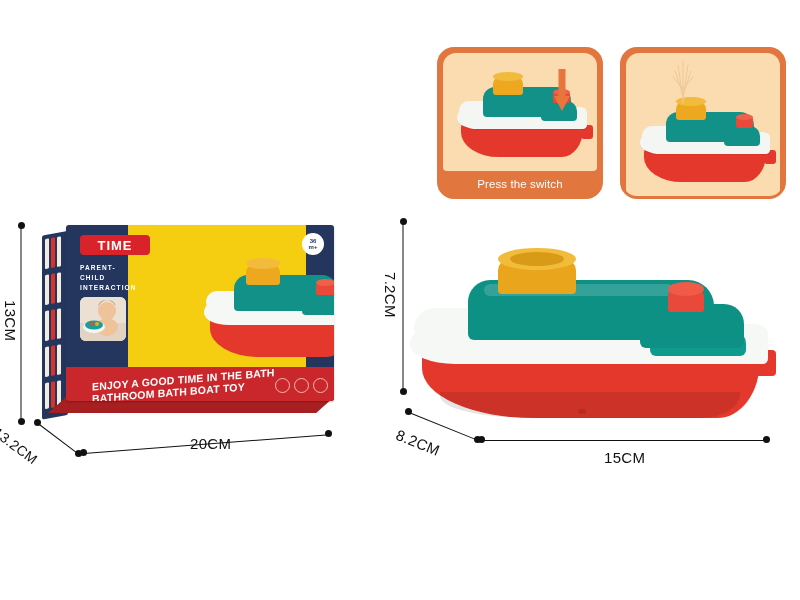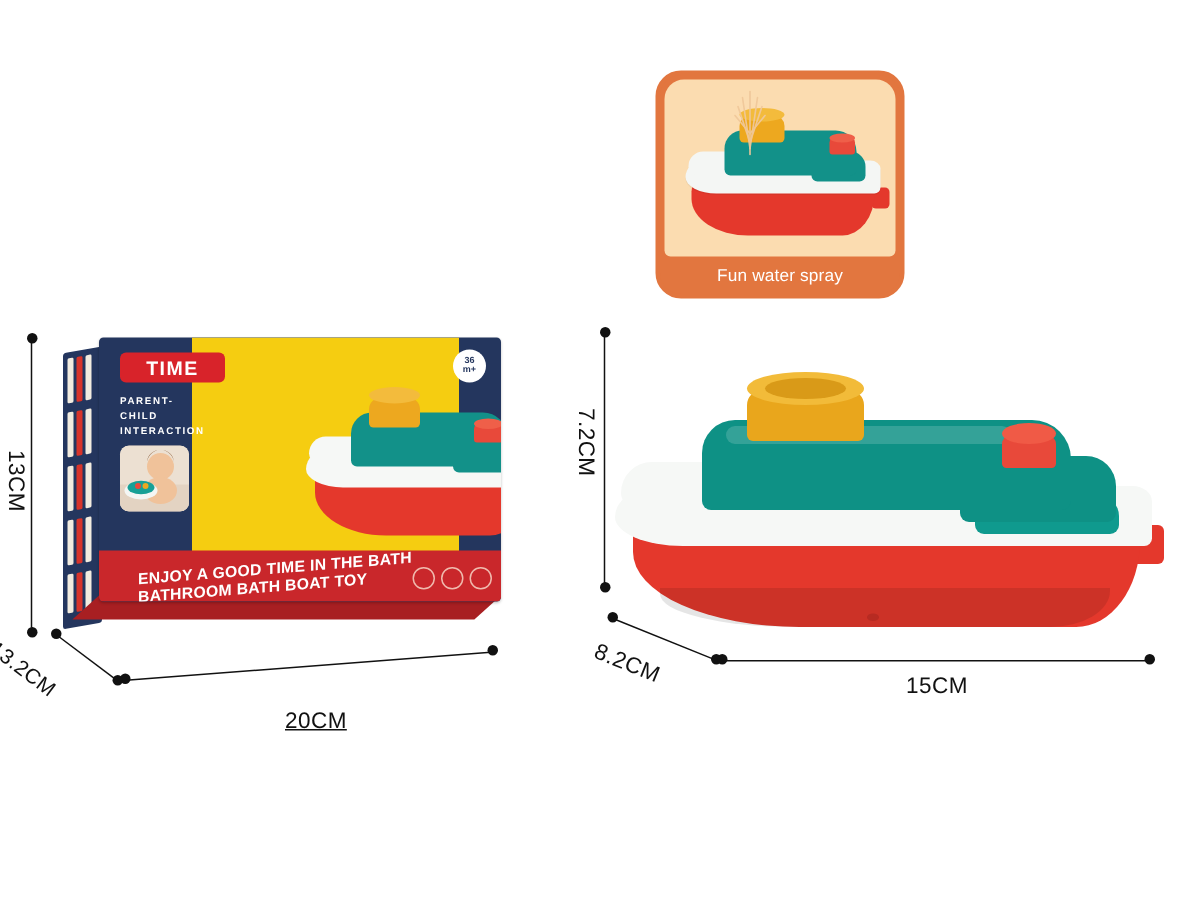--- a/index.html
+++ b/index.html
@@ -185,20 +185,41 @@
     border-radius:4px;}
   .h-drain{position:absolute;left:178px;bottom:8px;width:8px;height:5px;background:#b72b22;border-radius:50%;}
 </style>
 </head>
 <body>
 
 <div class="stage">
 
   <div class="cards">
 
+    <div class="card">
+      <div class="card-art">
+        <div class="mboat">
+          <div class="mb-rudder"></div>
+          <div class="mb-hullred"></div>
+          <div class="mb-white"></div>
+          <div class="mb-whitelip"></div>
+          <div class="mb-cabin2"></div>
+          <div class="mb-cabin"></div>
+          <div class="mb-funnel"></div>
+          <div class="mb-funnel-top"></div>
+          <div class="mb-btn"></div>
+          <div class="mb-btn-top"></div>
+        </div>
+        <svg class="arrow-down" viewBox="0 0 18 44">
+          <path d="M9 0 L9 30" stroke="#e8763c" stroke-width="7" stroke-linecap="round" fill="none"></path>
+          <path d="M1 27 L9 42 L17 27 Z" fill="#e8763c"></path>
+        </svg>
+      </div>
+      <div class="card-cap">Press the switch</div>
+    </div>
 
     <div class="card">
       <div class="card-art">
         <div class="mboat">
           <div class="mb-rudder"></div>
           <div class="mb-hullred"></div>
           <div class="mb-white"></div>
           <div class="mb-whitelip"></div>
           <div class="mb-cabin2"></div>
           <div class="mb-cabin"></div>
@@ -212,21 +233,20 @@
             <path d="M13 48 L13 6"></path>
               <path d="M13 44 L8 10"></path>
               <path d="M13 44 L18 10"></path>
             <path d="M13 40 L5 16"></path>
               <path d="M13 40 L21 16"></path>
             <path d="M13 34 L3 22"></path>
               <path d="M13 34 L23 22"></path>
           </g>
         </svg>
       </div>
-      <div class="card-cap">Fun water spray</div>
     </div>
   </div>
 
   <div class="pkg">
 
     <div class="pkg-side">
       <div class="stripe" style="top:4px;"></div>
       <div class="stripe r" style="top:4px;left:9px;"></div>
       <div class="stripe" style="top:4px;left:15px;"></div>
       <div class="stripe" style="top:40px;"></div>
@@ -303,21 +323,21 @@
     <div class="dot" style="left:18px;top:222px;"></div>
     <div class="dot" style="left:18px;top:418px;"></div>
     <div class="dimline" style="left:21px;top:226px;width:192px;height:1px;transform:rotate(90deg);"></div>
     <div class="dimlabel" style="left:2px;top:300px;writing-mode:vertical-rl;">13CM</div>
   </div>
 
   <div>
     <div class="dot" style="left:80px;top:449px;"></div>
     <div class="dot" style="left:325px;top:430px;"></div>
     <div class="dimline" style="left:84px;top:453px;width:246px;height:1px;transform:rotate(-4.4deg);"></div>
-    <div class="dimlabel" style="left:190px;top:472px;text-decoration:underline;">20CM</div>
+    <div class="dimlabel" style="left:190px;top:435px;">20CM</div>
   </div>
 
   <div>
     <div class="dot" style="left:34px;top:419px;"></div>
     <div class="dot" style="left:75px;top:450px;"></div>
     <div class="dimline" style="left:38px;top:423px;width:52px;height:1px;transform:rotate(37deg);"></div>
     <div class="dimlabel" style="left:0px;top:424px;transform:rotate(37deg);transform-origin:0 0;font-size:14px;">13.2CM</div>
   </div>
 
   <div class="hero">

